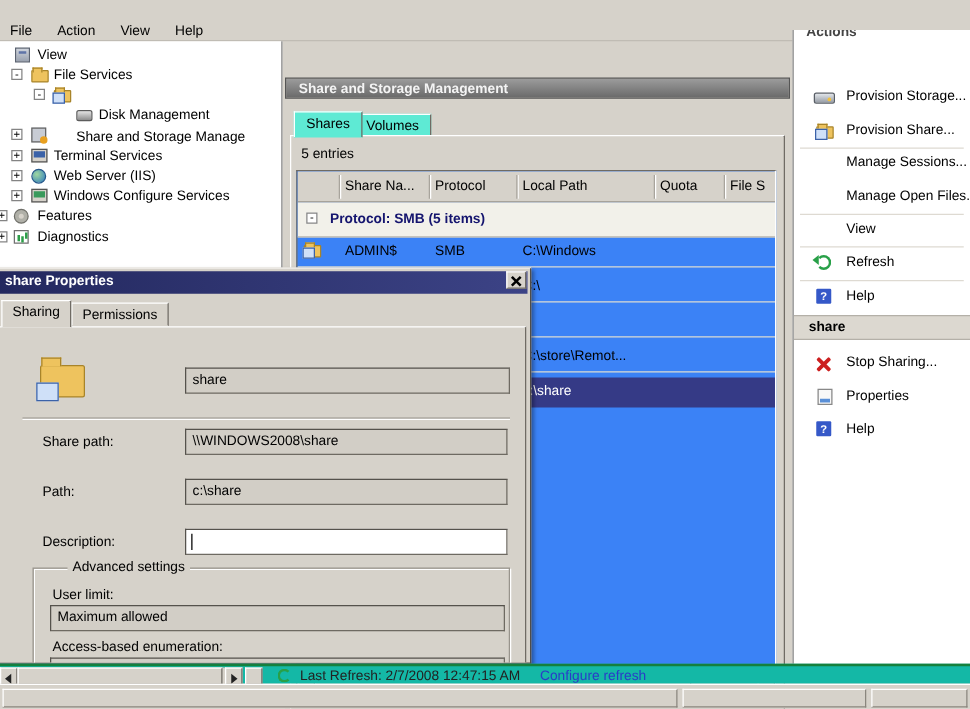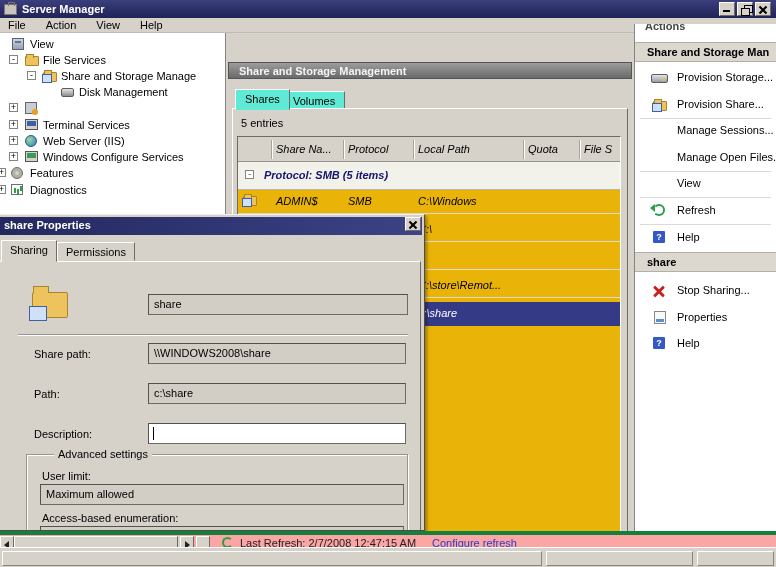--- a/index.html
+++ b/index.html
@@ -69,22 +69,22 @@
   .center-header { position:absolute; left:0; top:0; width:100%; height:17px;
     background:linear-gradient(#9c9c9c,#6a6a6a); border:1px solid #555; color:#f4f4f4; font-weight:bold;
     padding:2px 0 0 10px; white-space:nowrap; overflow:hidden; }
   .tab { position:absolute; background:#5eead4; border:1px solid; border-color:#fff #6f6b64 transparent #fff;
     padding:3px 9px 0; }
   .tab.active { top:27px; height:21px; z-index:3; }
   .tab.inactive { top:29px; height:18px; z-index:1; }
   .tab-page { position:absolute; left:4px; top:46px; width:396px; height:475px; background:#d6d2ca;
     border:1px solid; border-color:#fff #6f6b64 #6f6b64 #fff; z-index:2; }
   .entries { position:absolute; left:13px; top:55px; z-index:3; }
-  .listframe { position:absolute; left:9px; top:74px; width:384px; height:421px; background:#eab308;
-    border:1px solid; border-color:#6f6b64 #fff #fff #6f6b64; z-index:3; overflow:hidden;font-style:italic; }
+  .listframe { position:absolute; left:9px; top:74px; width:384px; height:421px; background:#3b82f6;
+    border:1px solid; border-color:#6f6b64 #fff #fff #6f6b64; z-index:3; overflow:hidden; }
   .lv-header { position:absolute; left:0; top:0; width:100%; height:25px; background:#d6d2ca;
     border-bottom:1px solid #98948c; }
   .lv-col { position:absolute; top:6px; white-space:nowrap; }
   .lv-colsep { position:absolute; top:3px; width:1px; height:19px; background:#a8a49c; box-shadow:1px 0 0 #fff; }
   .lv-group { position:absolute; left:0; top:25px; width:100%; height:28px; background:#f2f1ea;
     border-bottom:1px solid #b8b4ac; }
   .lv-group .g-label { position:absolute; left:26px; top:7px; font-weight:bold; color:#14146e; }
   .lv-row { position:absolute; left:0; width:100%; height:24px; border-bottom:1px solid #dcdcd4; }
   .lv-row .cell { position:absolute; top:5px; white-space:nowrap; }
   .row-selected { background:#353a86; color:#fff; border-bottom:none; }
@@ -153,50 +153,38 @@
     border:1px solid #98948c; box-shadow:inset 1px 1px 0 #fff, 1px 1px 0 #fff; }
   .gb-legend { position:absolute; left:40px; top:186px; background:#d6d2ca; padding:0 4px;margin-left:16px; }
   .bigfolder { position:absolute; left:34px; top:30px; width:36px; height:26px; background:#eec35e;
     border:1px solid #a8842a; border-radius:2px; }
   .bigfolder::before { content:""; position:absolute; left:0; top:-7px; width:14px; height:6px; background:#eec35e;
     border:1px solid #a8842a; border-bottom:none; }
   .bigfolder::after { content:""; position:absolute; left:-4px; bottom:-4px; width:16px; height:13px;
     background:#cfe0f8; border:1px solid #3b62a8; }
 
   
-  .status-row { position:absolute; left:0; top:531px; width:776px; height:16px; background:#fca5a5;
-    border-top:4px solid #15803d; z-index:8; }
+  .status-row { position:absolute; left:0; top:531px; width:776px; height:16px; background:#14b8a6;
+    border-top:2px solid #15803d; z-index:8; }
   .corner { position:absolute; left:196px; top:1px; width:14px; height:14px; background:#d6d2ca;
     border:1px solid; border-color:#fff #6f6b64 #6f6b64 #fff; }
   .st-ico { position:absolute; left:222px; top:2px; width:11px; height:11px; border:2px solid #28a048;
     border-radius:50%; border-right-color:transparent; }
   .st-text { position:absolute; left:240px; top:2px; color:#222; white-space:nowrap; }
   .st-link { position:absolute; left:432px; top:2px; color:#2a3bc8; white-space:nowrap; }
   .bottombar { position:absolute; left:0; top:547px; width:776px; height:20px; background:#d6d2ca;
     border-top:1px solid #fff; z-index:8; }
   .seg { position:absolute; top:3px; height:15px; background:#d6d2ca; border:1px solid;
     border-color:#fff #8a867e #8a867e #fff; }
 </style>
 </head>
 <body>
 
 <div id="screen">
 
-  <div class="titlebar">
-    <span class="app-icon"></span>
-    <span class="title-text">Server Manager</span>
-    <span class="winbtns">
-      <span class="winbtn min"></span>
-      <span class="winbtn rest"></span>
-      <span class="winbtn">
-          <span class="xbar a"></span>
-          <span class="xbar b"></span>
-        </span>
-    </span>
-  </div>
 
   <div class="menubar">
     <span class="menu-item">File</span>
     <span class="menu-item">Action</span>
     <span class="menu-item">View</span>
     <span class="menu-item">Help</span>
   </div>
 
   <div class="tree-pane">
     <div class="tree-row" style="top:3px;">
@@ -204,21 +192,21 @@
       <span class="t-label" style="left:30px;">View</span>
     </div>
     <div class="tree-row" style="top:19px;">
       <span class="expand-box" style="left:9px;">-</span>
       <span class="i-folder" style="left:25px;"></span>
       <span class="t-label" style="left:43px;">File Services</span>
     </div>
     <div class="tree-row" style="top:35px;">
       <span class="expand-box" style="left:27px;">-</span>
       <span class="i-folder i-badge" style="left:43px;"></span>
-      <span class="t-label" style="left:61px;">Share and Storage Manage</span>
+      <span class="t-label" style="left:61px;margin-top:34px;">Share and Storage Manage</span>
     </div>
     <div class="tree-row" style="top:51px;">
       <span class="i-disk" style="left:61px;"></span>
       <span class="t-label" style="left:79px;">Disk Management</span>
     </div>
     <div class="tree-row" style="top:67px;">
       <span class="expand-box" style="left:9px;">+</span>
       <span class="i-npas" style="left:25px;"></span>
     </div>
     <div class="tree-row" style="top:84px;">
@@ -304,21 +292,20 @@
         <span class="sb-thumb" style="left:14px; width:301px;"></span>
         <span class="sb-btn" style="right:0;">
             <span class="tri r"></span>
           </span>
       </div>
     </div>
   </div>
 
   <div class="actions-pane">
     <div class="ap-title">Actions</div>
-    <div class="ap-header" style="top:18px;">Share and Storage Man</div>
 
     <div class="ap-item" style="top:42px;">
       <span class="ap-ico">
           <span class="i-drive"></span>
         </span>
       <span class="ap-label">Provision Storage...</span>
     </div>
     <div class="ap-item" style="top:69px;">
       <span class="ap-ico">
           <span class="i-folder i-badge" style="left:2px;"></span>

